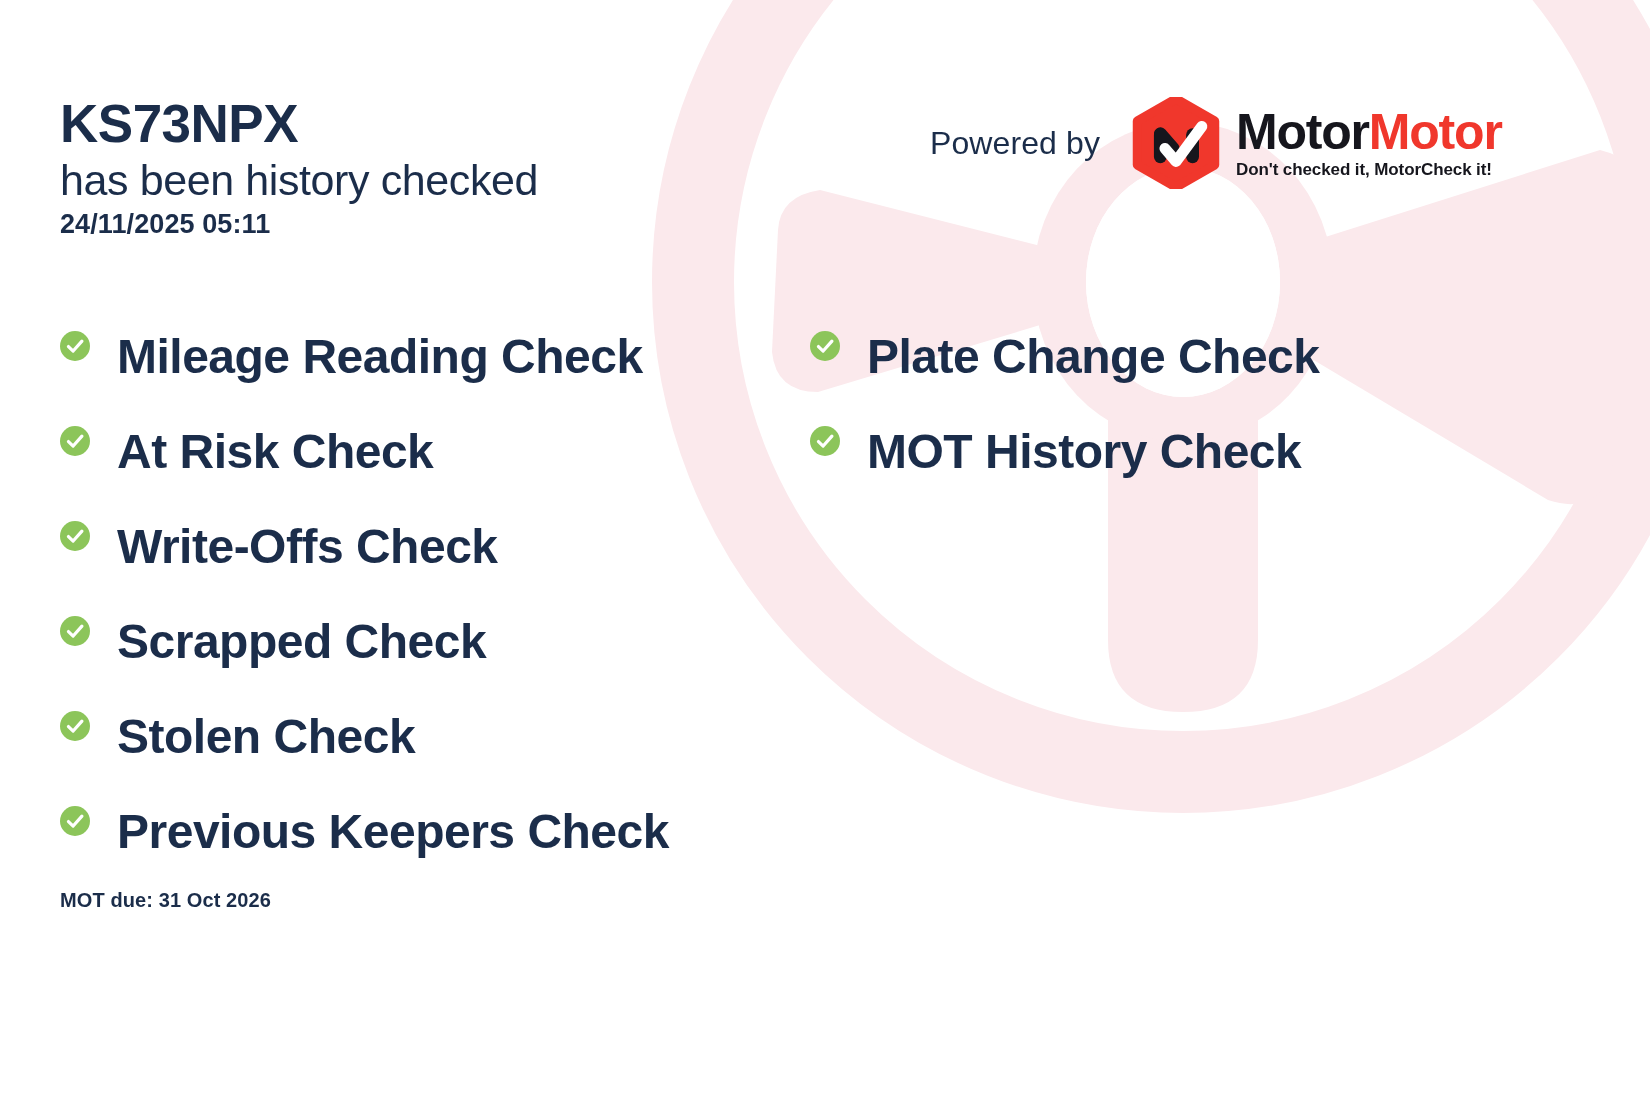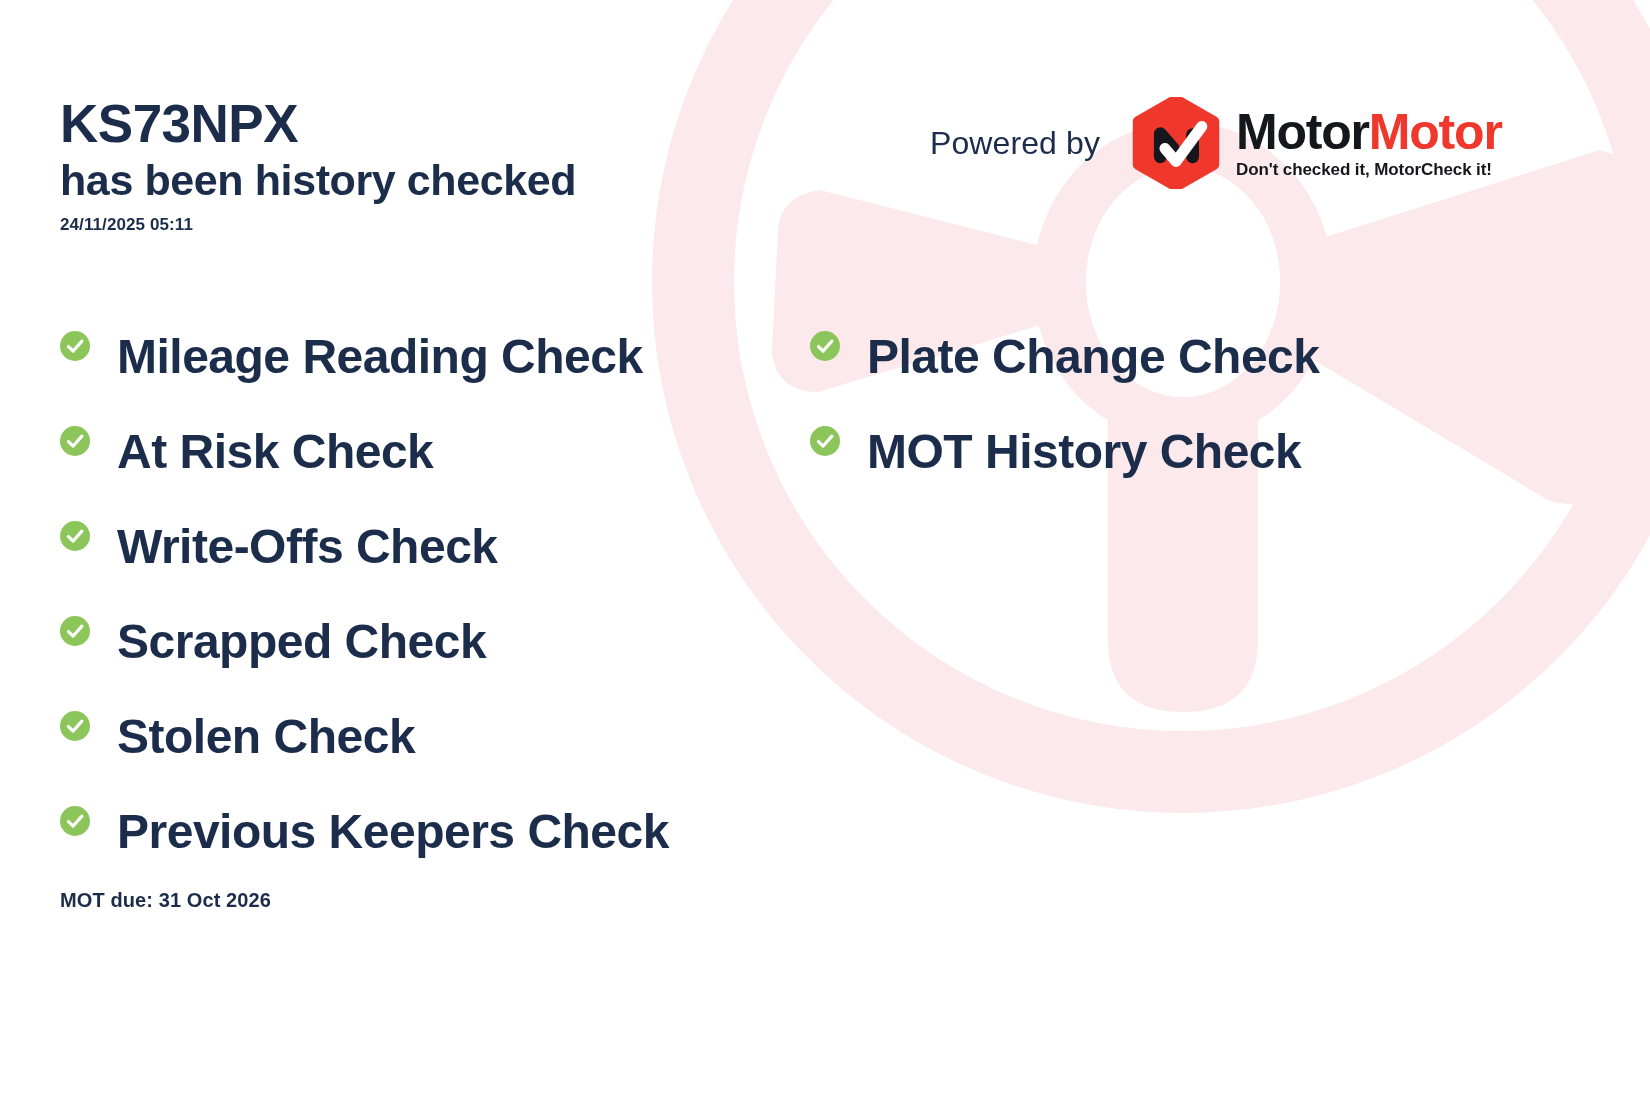--- a/index.html
+++ b/index.html
@@ -55,32 +55,32 @@
   #plate-line {
     font-size: 53px;
     font-weight: 700;
     letter-spacing: -0.5px;
     color: #1b2d4a;
     line-height: 1.07;
     white-space: nowrap;
   }
   #subtitle-line {
     font-size: 43px;
-    font-weight: 700;
+    font-weight: 400;
     letter-spacing: -0.4px;
     color: #1b2d4a;
     line-height: 1.18;
     margin-top: 2px;
     white-space: nowrap;
   }
   #timestamp-line {
-    font-size: 17px;
-    font-weight: 700;
-    color: #1b2d4a;
-    margin-top: 10px;
+    font-size: 27px;
+    font-weight: 700;
+    color: #1b2d4a;
+    margin-top: 4px;
     letter-spacing: 0.1px;
   }
 
   
   #powered-lockup {
     position: absolute;
     left: 930px;
     top: 95px;
     display: flex;
     align-items: center;

